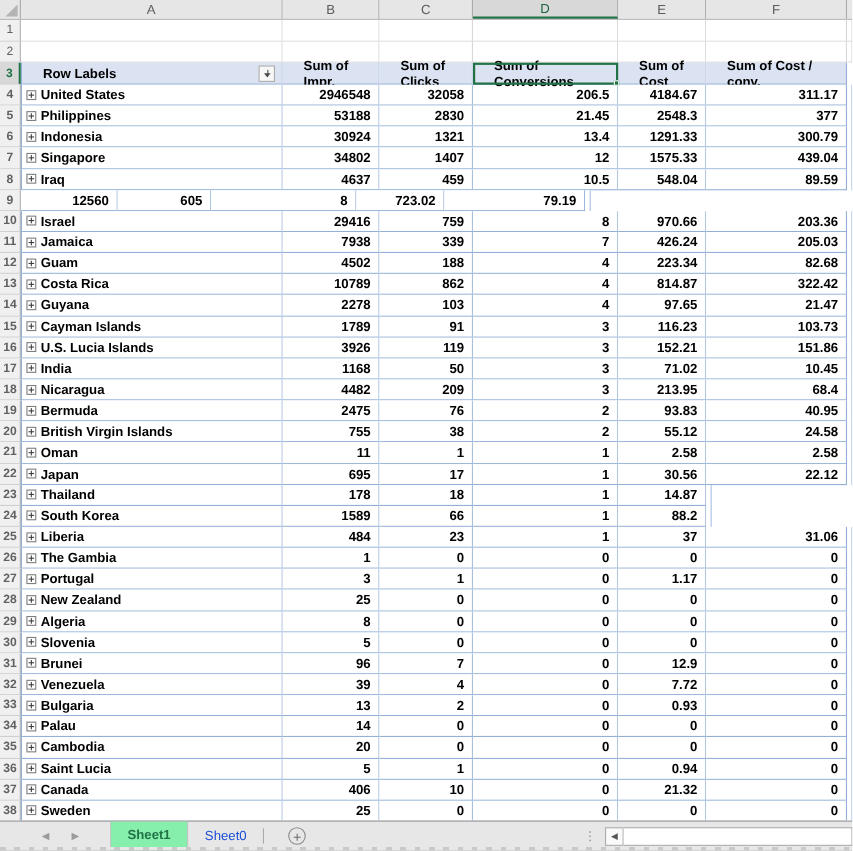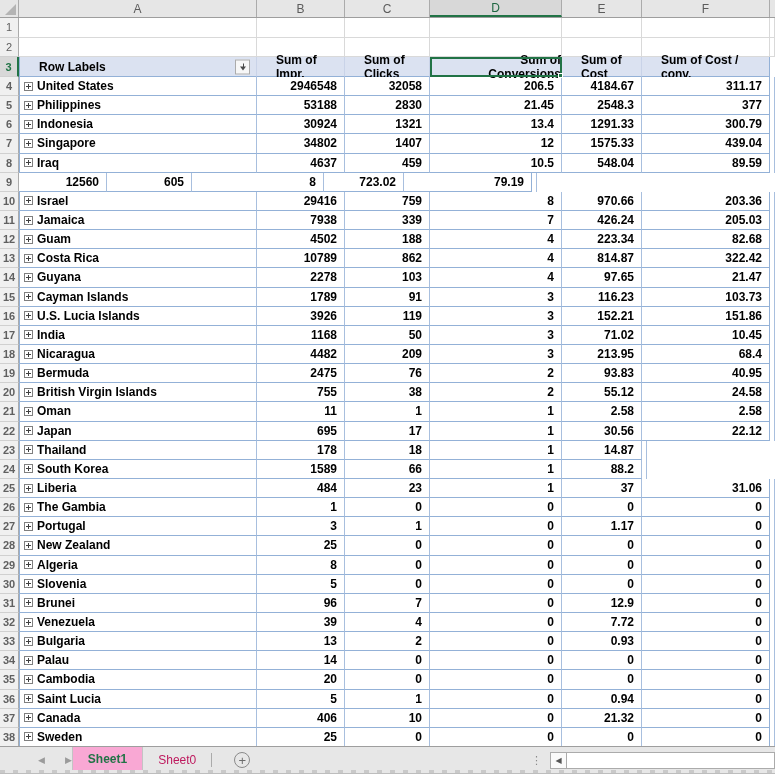--- a/index.html
+++ b/index.html
@@ -34,21 +34,21 @@
   .cell-sliver { width:5px; background:#fff; border-bottom:1px solid #D9D9D9; }
 
   
   .pivot-hdr-row { height:20px; font-weight:bold; font-size:12px; color:#000; }
   .pivot-hdr-row .cell { background:#DBE2F1; border-bottom:1px solid #93B1D7;
        border-right:1px solid #c9d3e8; display:flex; align-items:center; padding-left:19px; }
   .pivot-hdr-row .cell.col-A { border-left:1px solid #93B1D7; }
   .pivot-hdr-row .cell.col-F { border-right:1px solid #93B1D7; }
   .pivot-hdr-row .cell-sliver { background:#fff; border-bottom:none; }
 
-  .cell.selected { outline:2px solid #217346; outline-offset:-2px; z-index:5;text-align:right; }
+  .cell.selected { outline:2px solid #217346; outline-offset:-2px; z-index:5; }
   .fill-handle { position:absolute; right:-2px; bottom:-2px; width:5px; height:5px;
                  background:#217346; border:1px solid #fff; z-index:6; }
 
   .filter-btn { position:absolute; right:6px; top:50%; transform:translateY(-50%);
       width:15px; height:15px; background:#F7F7F7; border:1px solid #ababab;
       display:flex; align-items:center; justify-content:center; }
   .filter-arrow { width:0; height:0; border-left:3.5px solid transparent;
       border-right:3.5px solid transparent; border-top:4px solid #4a4a4a; margin-top:3px; }
   .filter-stem { position:absolute; top:3px; left:7px; width:1px; height:5px; background:#4a4a4a; }
 
@@ -67,23 +67,23 @@
   .expand-box::after  { content:""; position:absolute; top:1px; bottom:1px; left:3px; width:1px; background:#404040; }
 
   
   .tabbar { position:absolute; left:0; right:0; bottom:0; height:27px; background:#E7E7E7;
       border-top:1px solid #9e9e9e; display:flex; align-items:stretch; }
   .tabbar::after { content:""; position:absolute; left:0; right:0; bottom:0; height:3px;
       background:repeating-linear-gradient(90deg,#c9c9c9 0 5px,#e7e7e7 5px 13px); }
   .nav-arrows { display:flex; align-items:center; padding-left:38px; gap:20px; }
   .nav-arrow { font-size:9px; color:#9b9b9b; }
   .sheet-tab { display:flex; align-items:center; padding:0 15px; font-size:12px; cursor:default; }
-  .sheet-tab.active { background:#f9a8d4; color:#217346; font-weight:bold;
-      border-bottom:2.5px solid #217346; border-left:1px solid #c4c4c4; border-right:1px solid #c4c4c4; }
-  .sheet-tab.inactive { color:#be185d; }
+  .sheet-tab.active { background:#86efac; color:#217346; font-weight:bold;
+      border-bottom:2.5px solid #217346; margin-left:28px; border-left:1px solid #c4c4c4; border-right:1px solid #c4c4c4; }
+  .sheet-tab.inactive { color:#1d4ed8; }
   .tab-divider { width:1px; height:14px; background:#ababab; align-self:center; }
   .add-sheet { width:16px; height:16px; border:1px solid #8a8a8a; border-radius:50%;
       color:#6b6b6b; font-size:13px; line-height:13px; display:flex; align-items:center;
       justify-content:center; align-self:center; margin-left:22px; }
   .right-group { margin-left:auto; display:flex; align-items:center; padding-right:0; }
   .grip-dots { color:#8a8a8a; font-size:11px; letter-spacing:0; margin-right:8px; }
   .hscroll { display:flex; align-items:center; height:100%; }
   .hscroll-btn { width:17px; height:17px; background:#FAFAFA; border:1px solid #ababab;
       display:flex; align-items:center; justify-content:center; font-size:8px; color:#555; }
   .hscroll-thumb { width:208px; height:17px; background:#fff; border:1px solid #ababab; border-left:none; }

